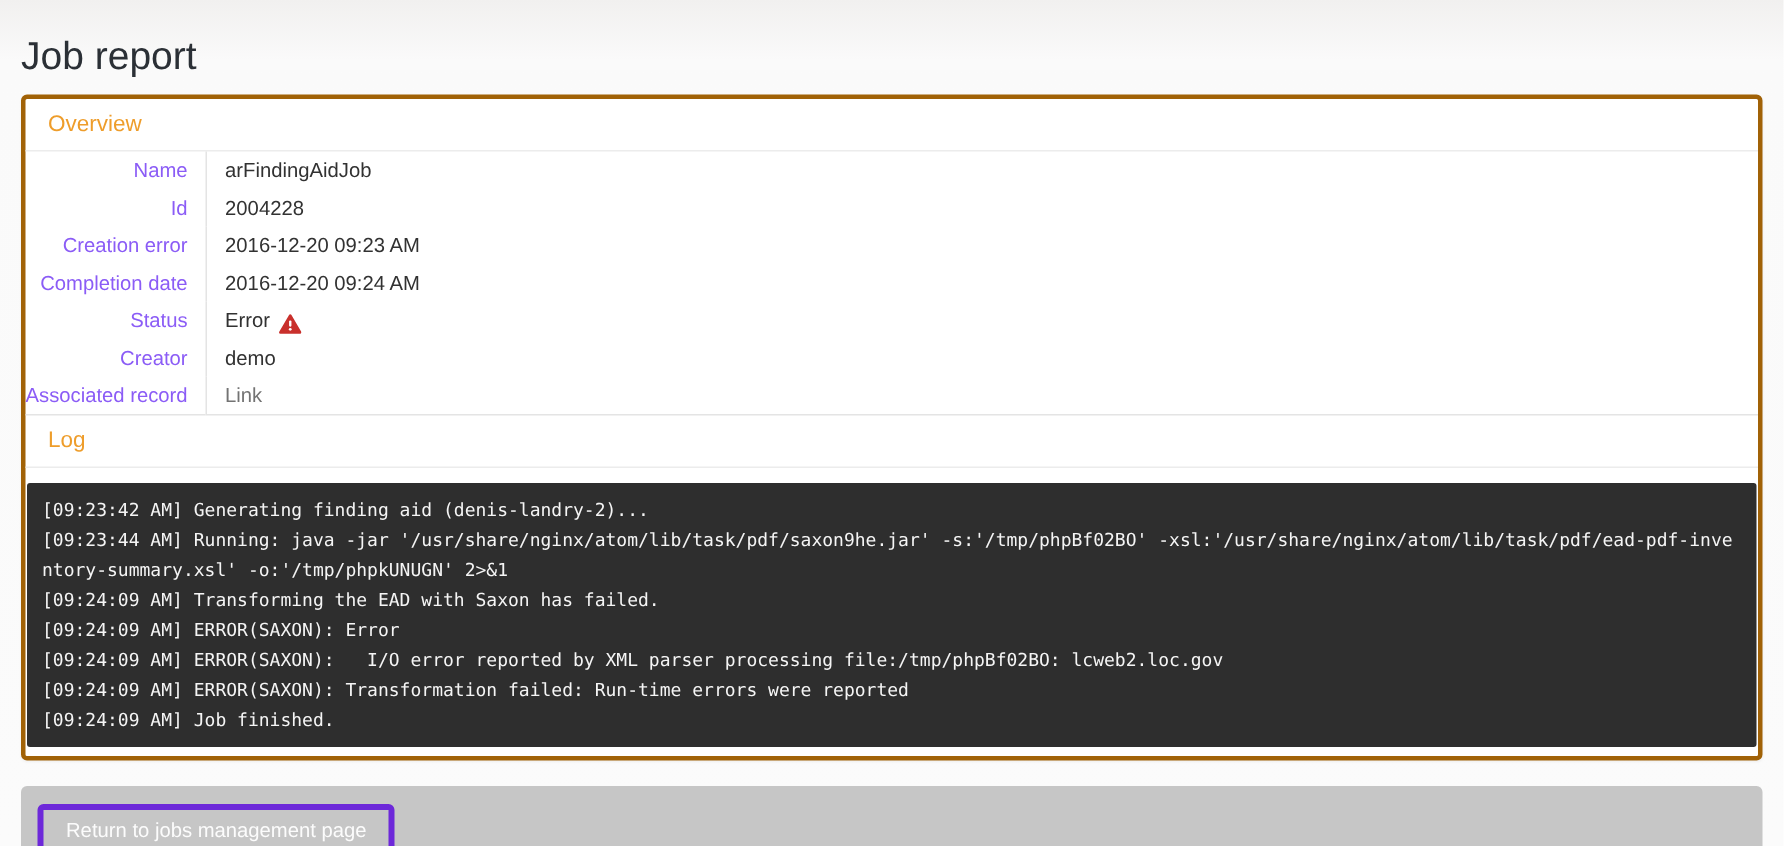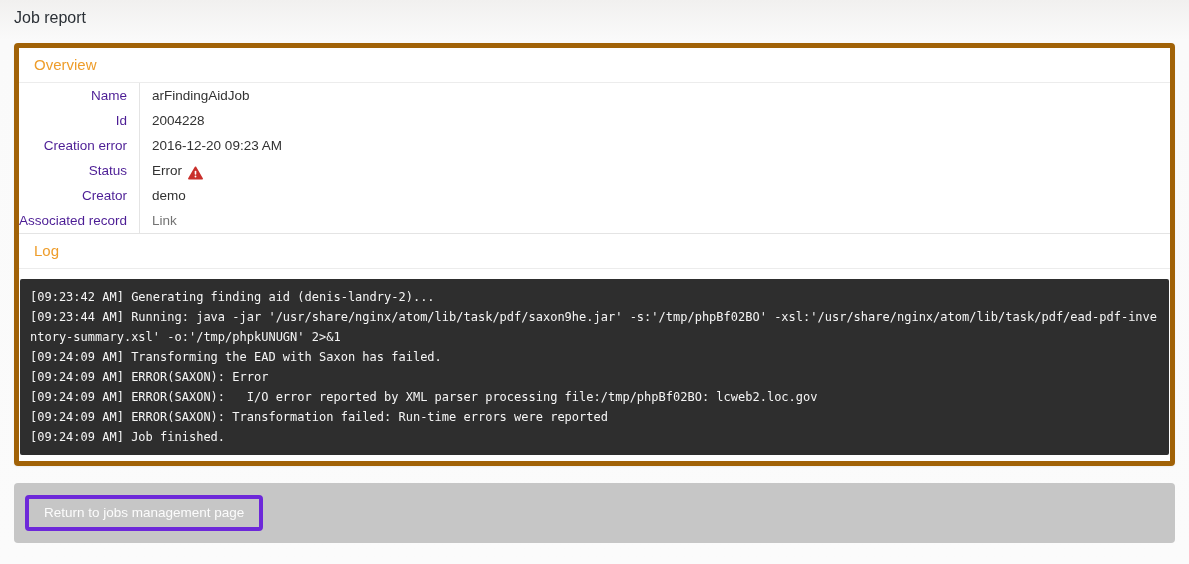--- a/index.html
+++ b/index.html
@@ -3,30 +3,30 @@
 <meta charset="utf-8">
 <style>
   * { box-sizing: border-box; margin: 0; padding: 0; }
   html, body { width: 1189px; height: 564px; overflow: hidden; }
   body {
     font-family: "Liberation Sans", "DejaVu Sans", sans-serif;
     background: linear-gradient(180deg, #f1f0ef 0px, #fafafa 40px, #fbfbfb 100%);
     color: #323232;
   }
   .page-title {
-    font-size: 16px;
+    font-size: 26px;
     font-weight: 400;
     color: #2b3036;
-    padding: 5px 14px 13px 14px;
+    padding: 25px 14px 13px 14px;
     line-height: 25px;
   }
   .panel {
     margin: 0 14px;
     background: #ffffff;
-    border: 5px solid #a16207;
+    border: 3px solid #a16207;
     border-radius: 4px;
     box-shadow: 0 1px 2px rgba(0,0,0,0.05);
   }
   .section-heading {
     color: #ee9d2b;
     font-size: 15px;
     font-weight: 400;
     padding: 8px 15px;
     line-height: 18px;
     border-bottom: 1px solid #ececec;
@@ -36,21 +36,21 @@
     width: 100%;
     border-collapse: collapse;
     border-bottom: 1px solid #e4e4e4;
   }
   .field-row { display: table-row; }
   .field-label {
     display: table-cell;
     width: 119px;
     text-align: right;
     vertical-align: top;
-    color: #4c1d95;
+    color: #8b5cf6;
     font-size: 13.5px;
     line-height: 17px;
     padding: 4px 12px 4px 0;
     border-right: 1px solid #e4e4e4;
     white-space: nowrap;
   }
   .field-value {
     display: table-cell;
     vertical-align: top;
     color: #323232;
@@ -114,20 +114,24 @@
     </div>
     <div class="field-row">
       <div class="field-label">Id</div>
       <div class="field-value">2004228</div>
     </div>
     <div class="field-row">
       <div class="field-label">Creation error</div>
       <div class="field-value">2016-12-20 09:23 AM</div>
     </div>
     <div class="field-row">
+      <div class="field-label">Completion date</div>
+      <div class="field-value">2016-12-20 09:24 AM</div>
+    </div>
+    <div class="field-row">
       <div class="field-label">Status</div>
       <div class="field-value">
         <span class="status-value">
           <span>Error</span>
           <span class="error-icon">
             <svg width="15" height="14" viewBox="0 0 16 15">
               <path d="M8 1.5 L15 13.5 H1 Z" fill="#c9302c" stroke="#c9302c" stroke-width="2" stroke-linejoin="round"></path>
               <rect x="7.15" y="5" width="1.7" height="4.4" rx="0.8" fill="#ffffff"></rect>
               <circle cx="8" cy="11.3" r="1" fill="#ffffff"></circle>
             </svg>

